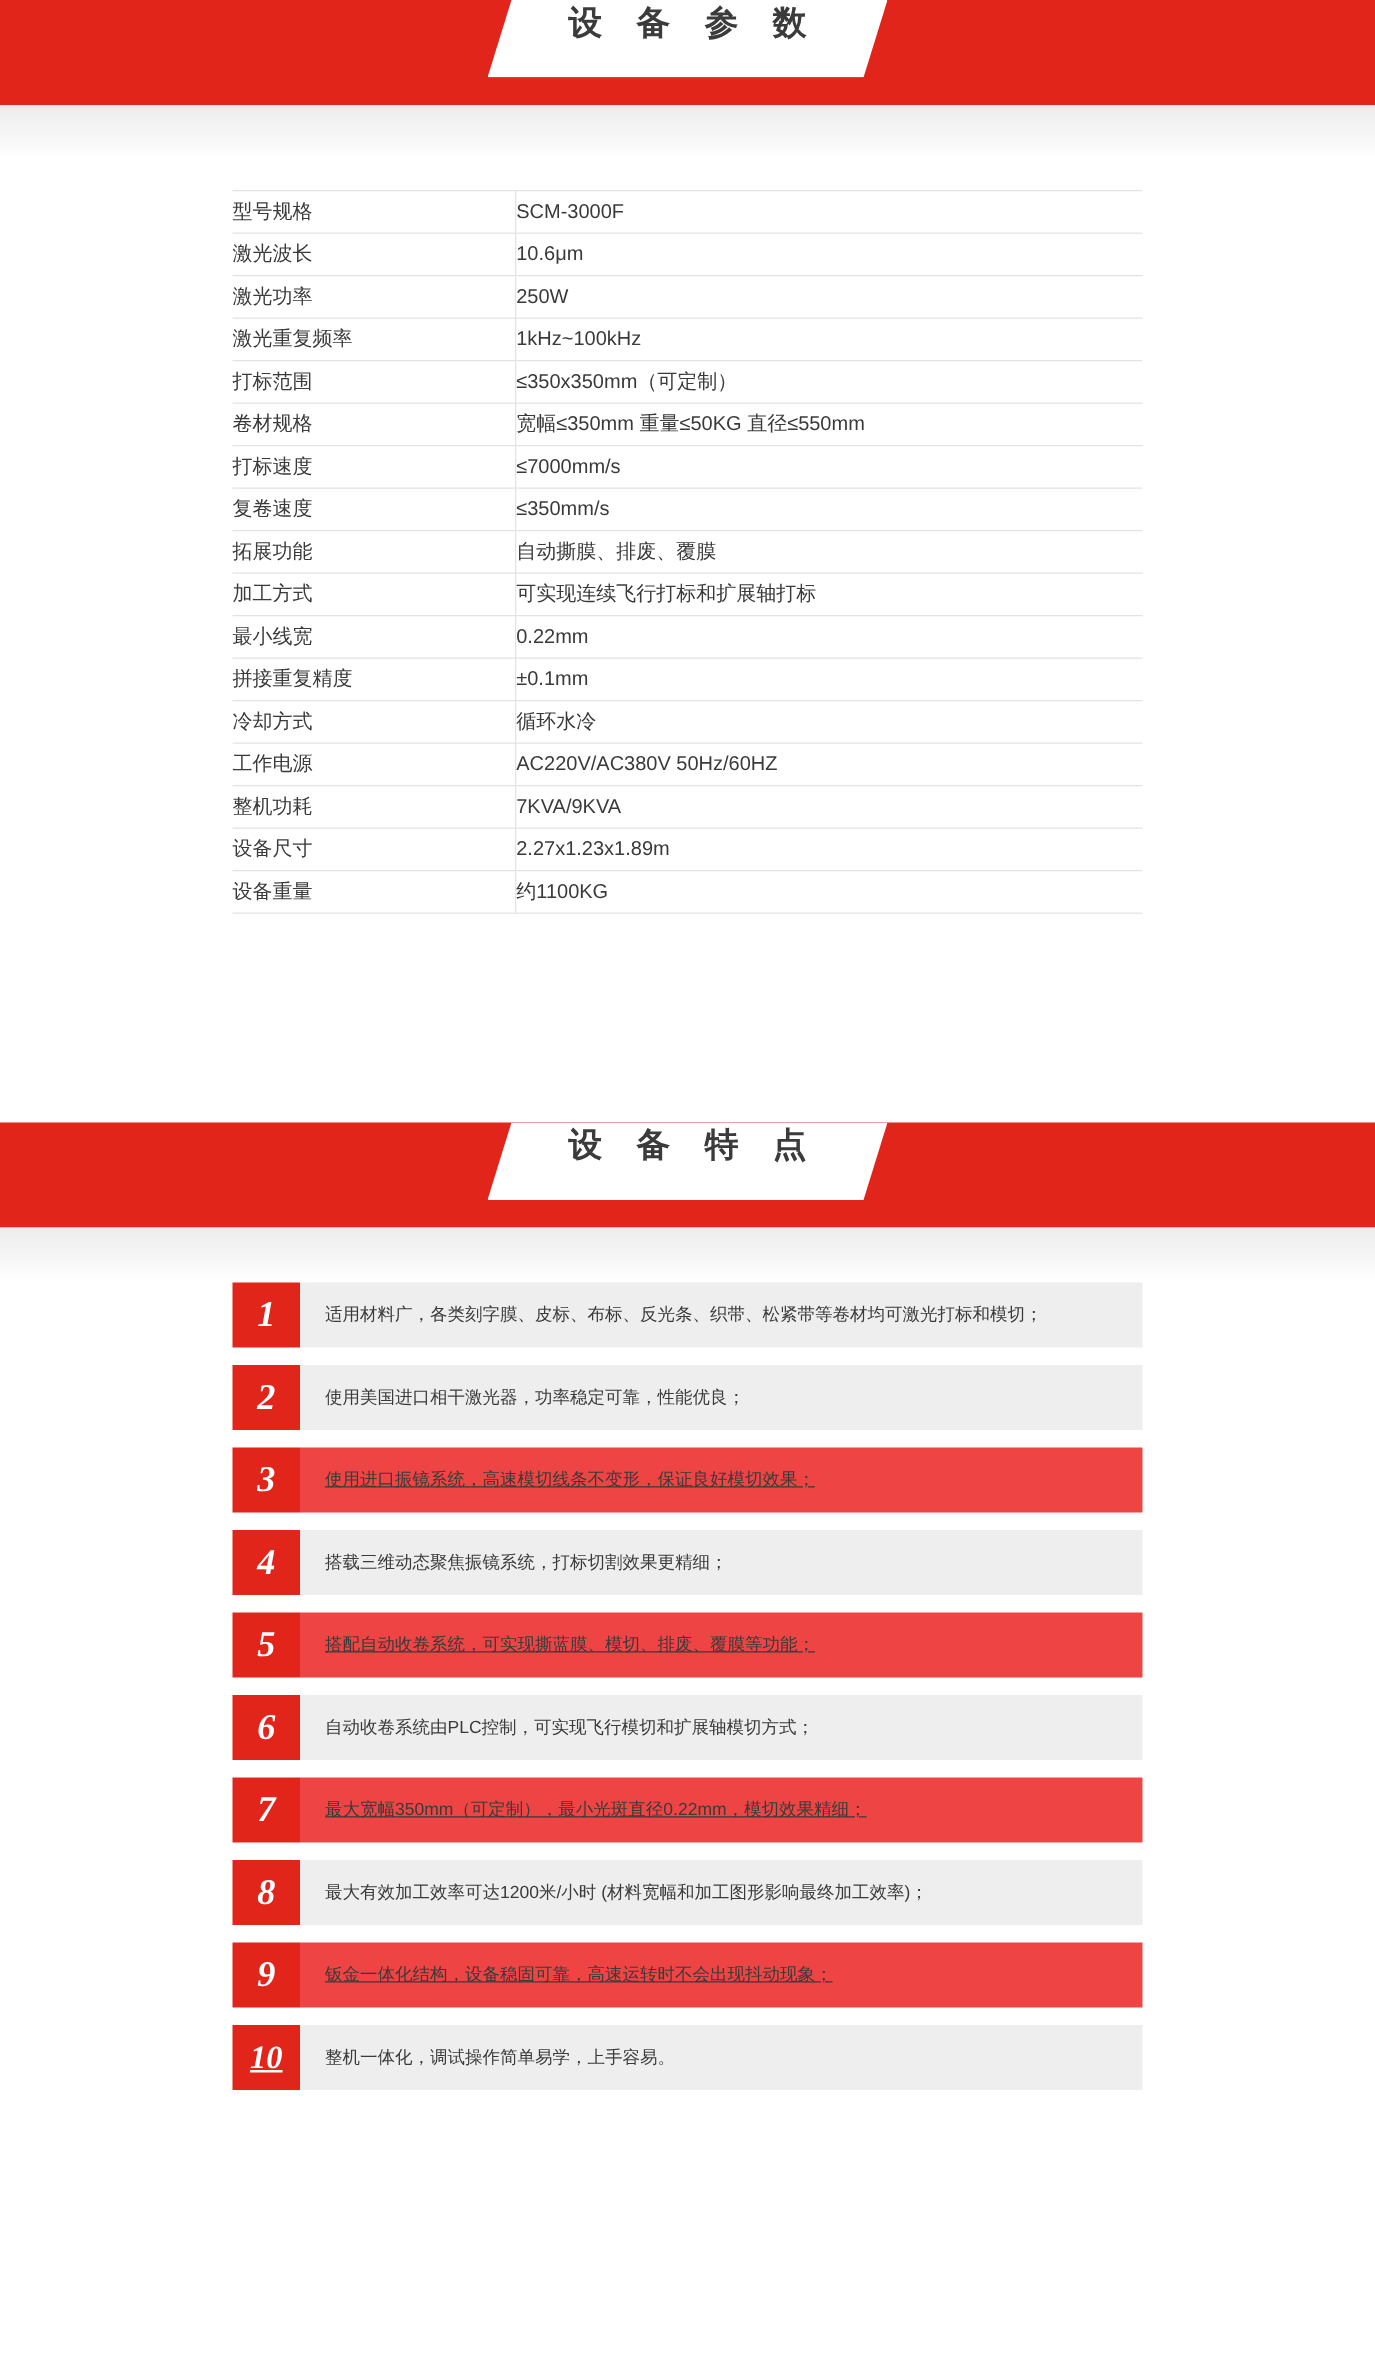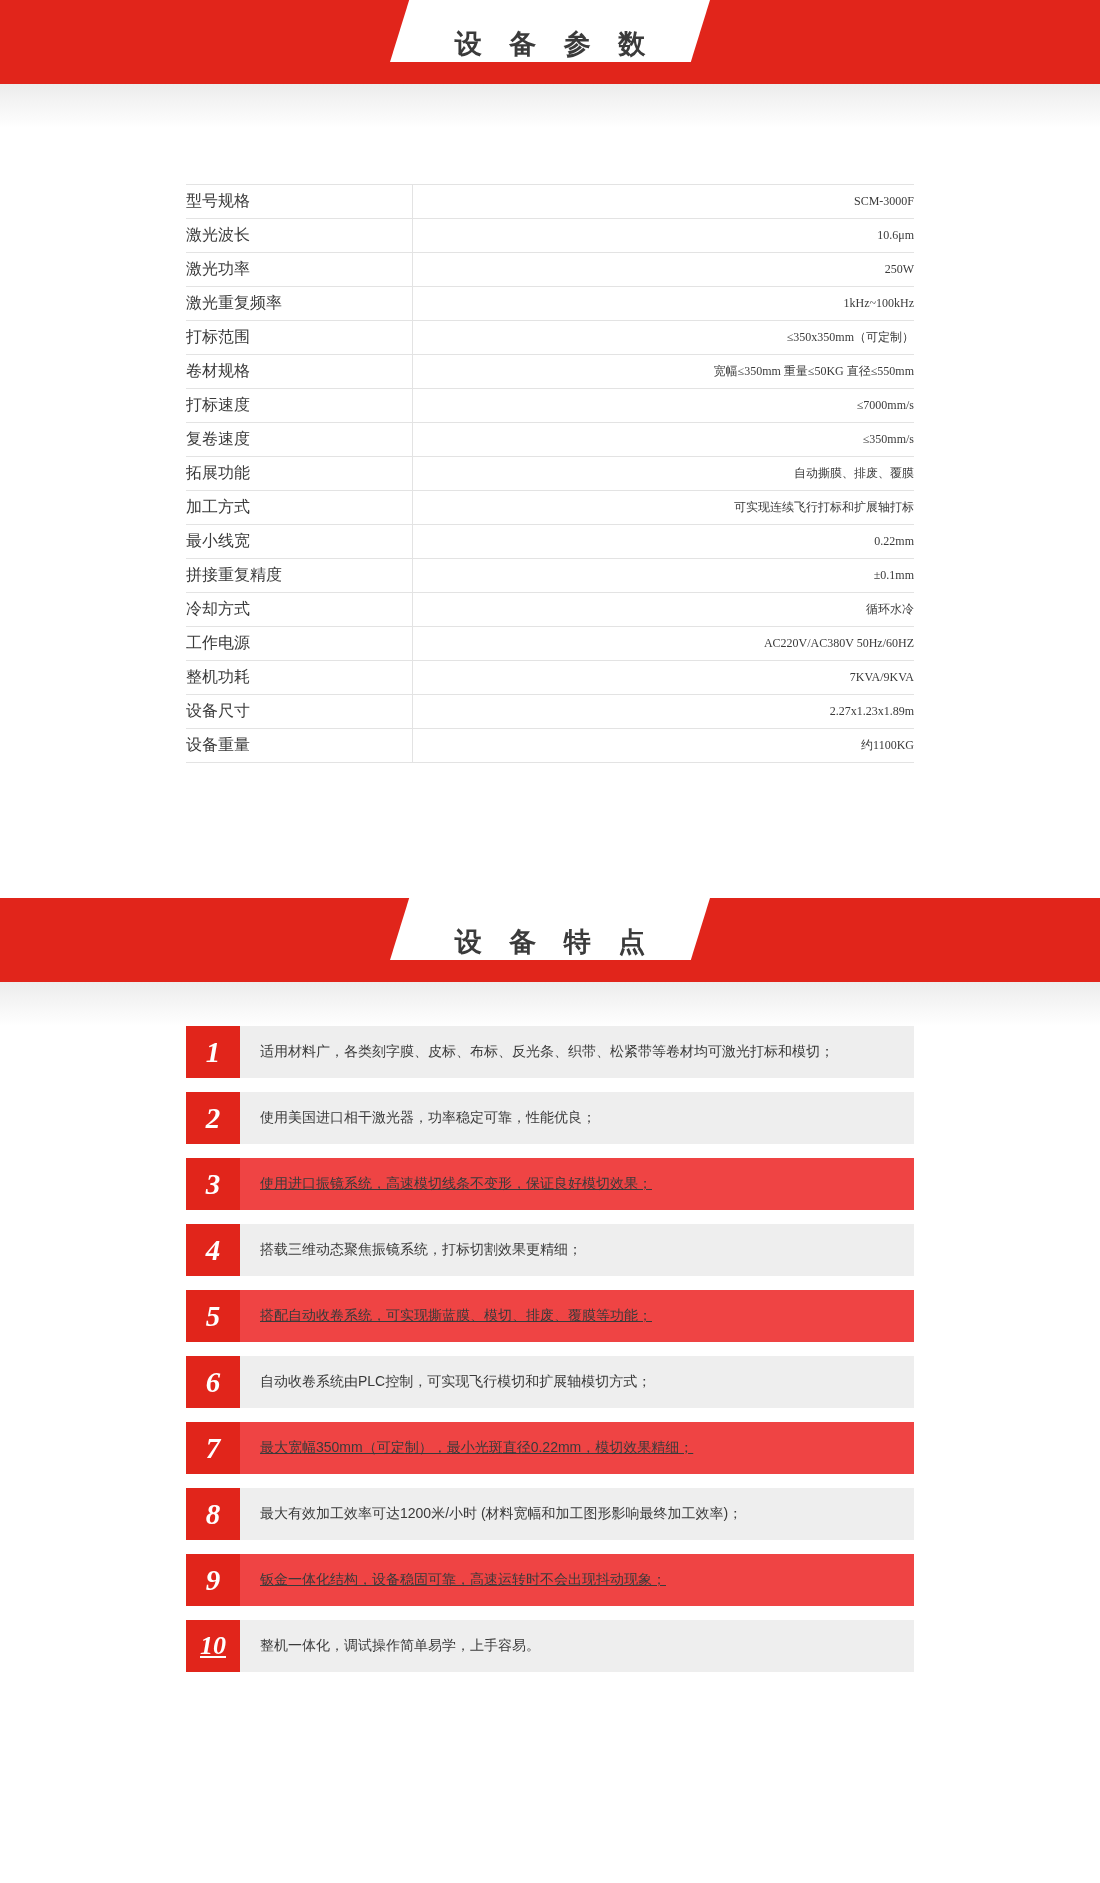--- a/index.html
+++ b/index.html
@@ -25,21 +25,21 @@
     display: flex;
     align-items: flex-start;
     justify-content: center;
   }
   .banner-plate {
     position: relative;
     width: 320px;
     height: 62px;
     background: #ffffff;
     display: flex;
-    align-items: flex-end;
+    align-items: flex-start;
     justify-content: center;
     clip-path: polygon(6% 0%, 100% 0%, 94% 100%, 0% 100%);
   }
   .banner-title {
     font-size: 27px;
     font-weight: bold;
     letter-spacing: 10px;
     color: #3b3b3b;
     text-indent: 10px;
     white-space: nowrap;
@@ -57,44 +57,42 @@
   .spec-wrap {
     position: absolute;
     left: 186px;
     top: 152px;
     width: 728px;
   }
   table.spec {
     width: 100%;
     border-collapse: collapse;
     font-size: 16px;
-    margin-top: 32px;
   }
   table.spec tr {
     height: 34px;
   }
   table.spec td {
     border-bottom: 1px solid #e3e3e3;
     padding: 0;
     color: #3a3a3a;
   }
   table.spec tr:first-child td {
     border-top: 1px solid #e3e3e3;
   }
   td.spec-label {
     width: 226px;
     padding-left: 40px;
     border-right: 1px solid #e3e3e3;
     text-align: left;
     font-size: 16px;
   }
   td.spec-value {
-    text-align: right;
-    font-size: 12px;
-    font-family: Liberation Serif, serif;
+    text-align: left;
+    font-size: 16px;
   }
 
   
   .features-section {
     position: absolute;
     left: 0;
     top: 898px;
     width: 1100px;
   }
   .features-list {

